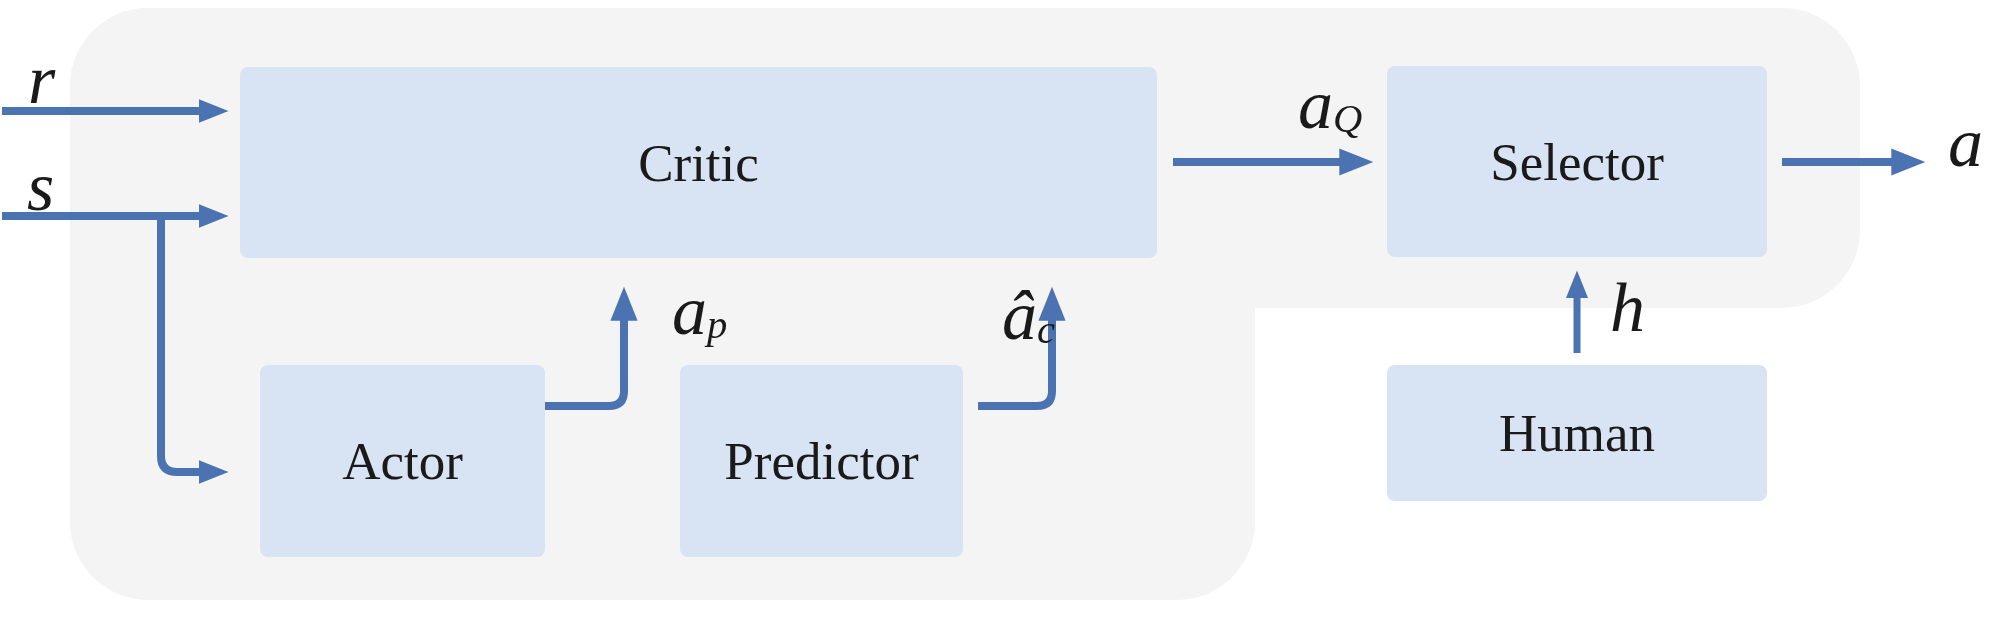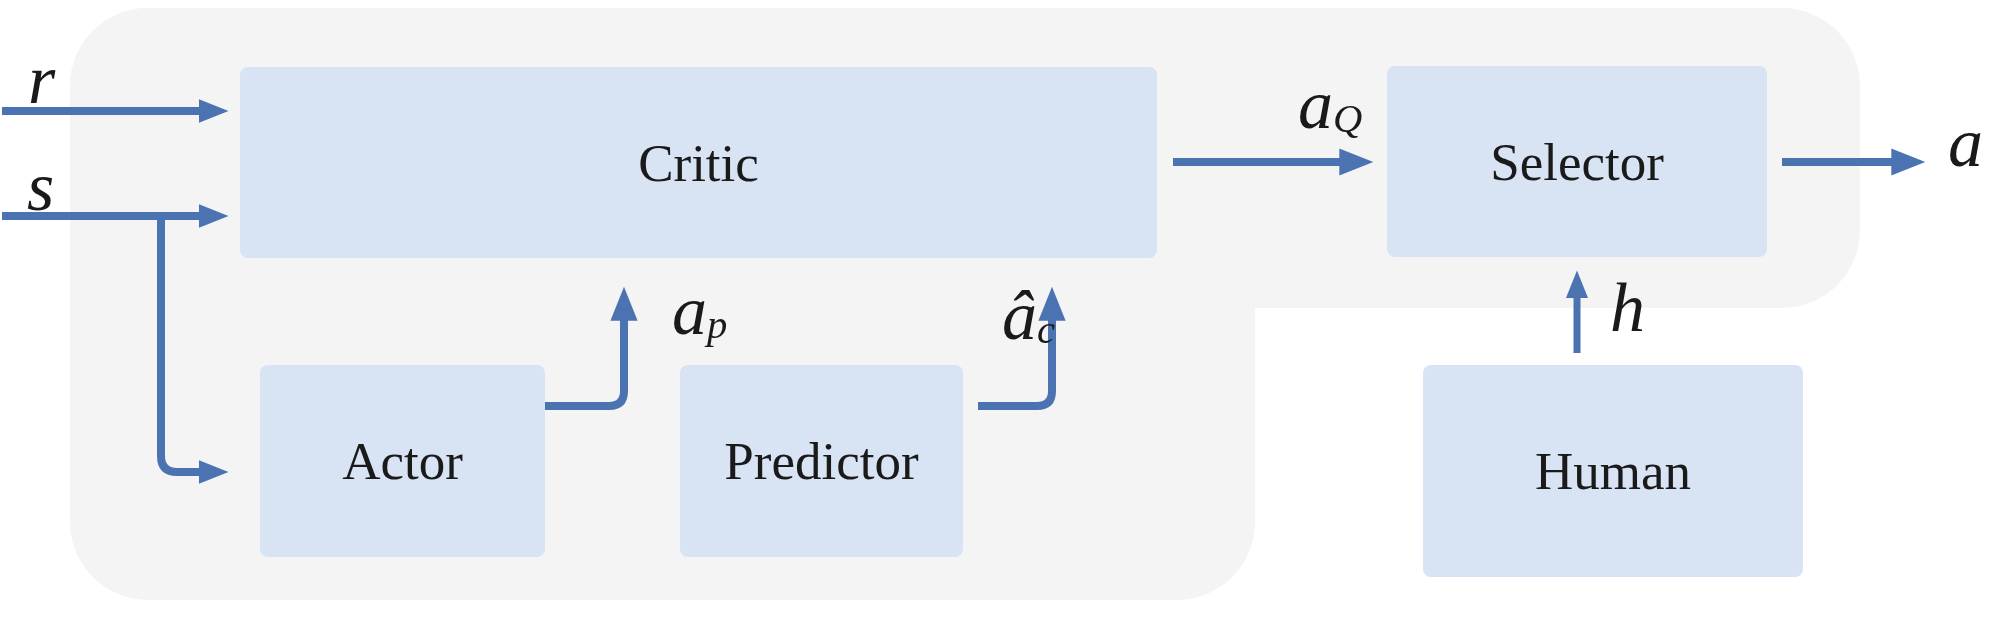--- a/index.html
+++ b/index.html
@@ -8,21 +8,21 @@
   .bg{position:absolute;background:var(--bg,#f4f4f5);border-radius:78px;}
   .bg-left{left:70px;top:8px;width:1185px;height:592px;}
   .bg-right{left:70px;top:8px;width:1790px;height:300px;}
   .node{position:absolute;background:var(--node,#d8e3f3);border-radius:8px;
         display:flex;align-items:center;justify-content:center;
         font-size:53px;color:var(--text,#1a1a1a);}
   .node-critic{left:240px;top:67px;width:917px;height:191px;}
   .node-actor{left:240px;top:365px;width:285px;height:192px;margin-left:20px;}
   .node-predictor{left:680px;top:365px;width:283px;height:192px;}
   .node-selector{left:1387px;top:66px;width:380px;height:191px;}
-  .node-human{left:1387px;top:365px;width:380px;height:212px;margin-left:36px;}
+  .node-human{left:1387px;top:365px;width:380px;height:136px;}
   svg.arrows{position:absolute;left:0;top:0;}
   svg.arrows path.line{fill:none;stroke:var(--arrow,#4b73b1);stroke-width:8px;}
   svg.arrows path.line.thin{stroke-width:7px;}
   svg.arrows marker path{fill:var(--arrow,#4b73b1);}
   .lbl{position:absolute;font-family:"Liberation Serif", serif;font-size:70px;color:var(--text,#1a1a1a);
        font-style:italic;line-height:1;white-space:nowrap;}
   .lbl sub{font-size:0.58em;line-height:0;vertical-align:-0.1em;}
 </style>
 </head>
 <body>

